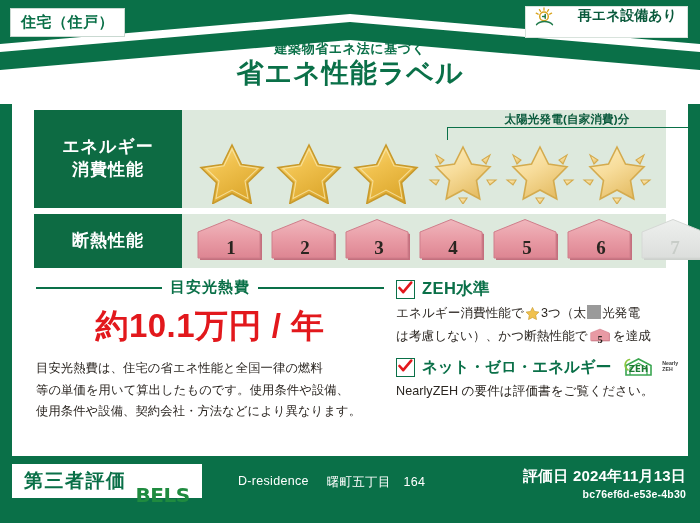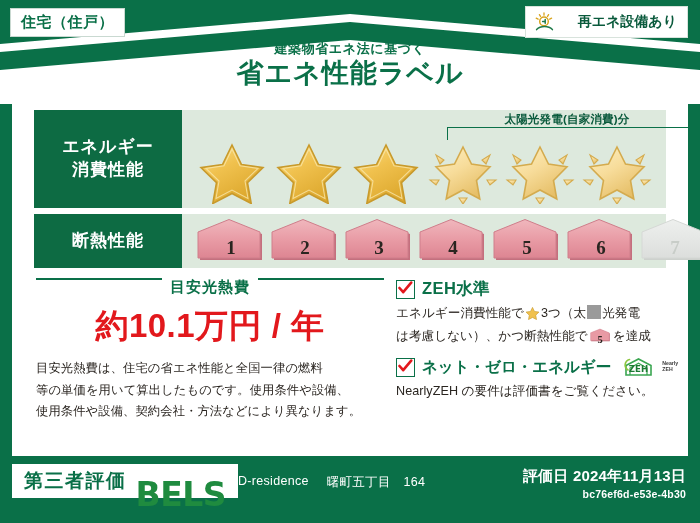--- a/index.html
+++ b/index.html
@@ -45,21 +45,21 @@
     letter-spacing:0.5px;
     line-height:1.2;
     z-index:7;
   }
   .chip-renew{
     position:absolute;right:12px;top:6px;
     height:30px;
     padding:0 10px 0 8px;
     background:#ffffff;
     border:1px solid #d8e3dc;
-    display:flex;align-items:center;gap:22px;
+    display:flex;align-items:flex-start;gap:22px;
     z-index:7;
   }
   .chip-renew .txt{
     color:#0a5a3c;font-size:14px;font-weight:bold;white-space:nowrap;
   }
   .sun-ico{width:22px;height:20px;display:block;}
 
   .title-wrap{
     position:absolute;left:0;top:42px;width:700px;
     text-align:center;z-index:6;
@@ -134,21 +134,21 @@
     text-align:center;
     font-size:19px;font-weight:bold;
     color:#2a2520;
     font-family:"Liberation Serif","DejaVu Serif",serif;
   }
   .house.off .num{color:#c8cdc8;}
 
   
   .cost{position:absolute;left:24px;top:182px;width:348px;}
   .cost-head{
-    display:flex;gap:8px;
+    display:flex;align-items:center;gap:8px;
     color:#0a7048;font-size:15px;font-weight:bold;
     letter-spacing:1px;
     justify-content:center;
   }
   .cost-head .rule{
     flex:1 1 auto;height:2px;background:#0a7048;display:block;
   }
   .cost-value{
     margin-top:7px;text-align:center;
     color:#e2181c;
@@ -202,21 +202,21 @@
   .bels-box{
     position:absolute;left:12px;top:6px;
     height:34px;padding:0 12px;
     background:#ffffff;
     display:flex;align-items:center;gap:9px;
   }
   .bels-jp{
     color:#0a7048;font-size:19px;font-weight:bold;letter-spacing:1.5px;
   }
   .bels-en{
-    color:#1f8b3f;font-size:33px;font-weight:bold;letter-spacing:-0.5px;
+    color:#1f8b3f;font-size:20px;font-weight:bold;letter-spacing:-0.5px;
     font-family:"DejaVu Sans","Liberation Sans",sans-serif;
     margin-top:27px;
   }
   .bels-addr{
     position:absolute;left:238px;top:16px;
     color:#ffffff;font-size:12.5px;letter-spacing:0.3px;
     display:flex;gap:18px;
   }
   .foot-right{
     position:absolute;right:14px;top:9px;text-align:right;

